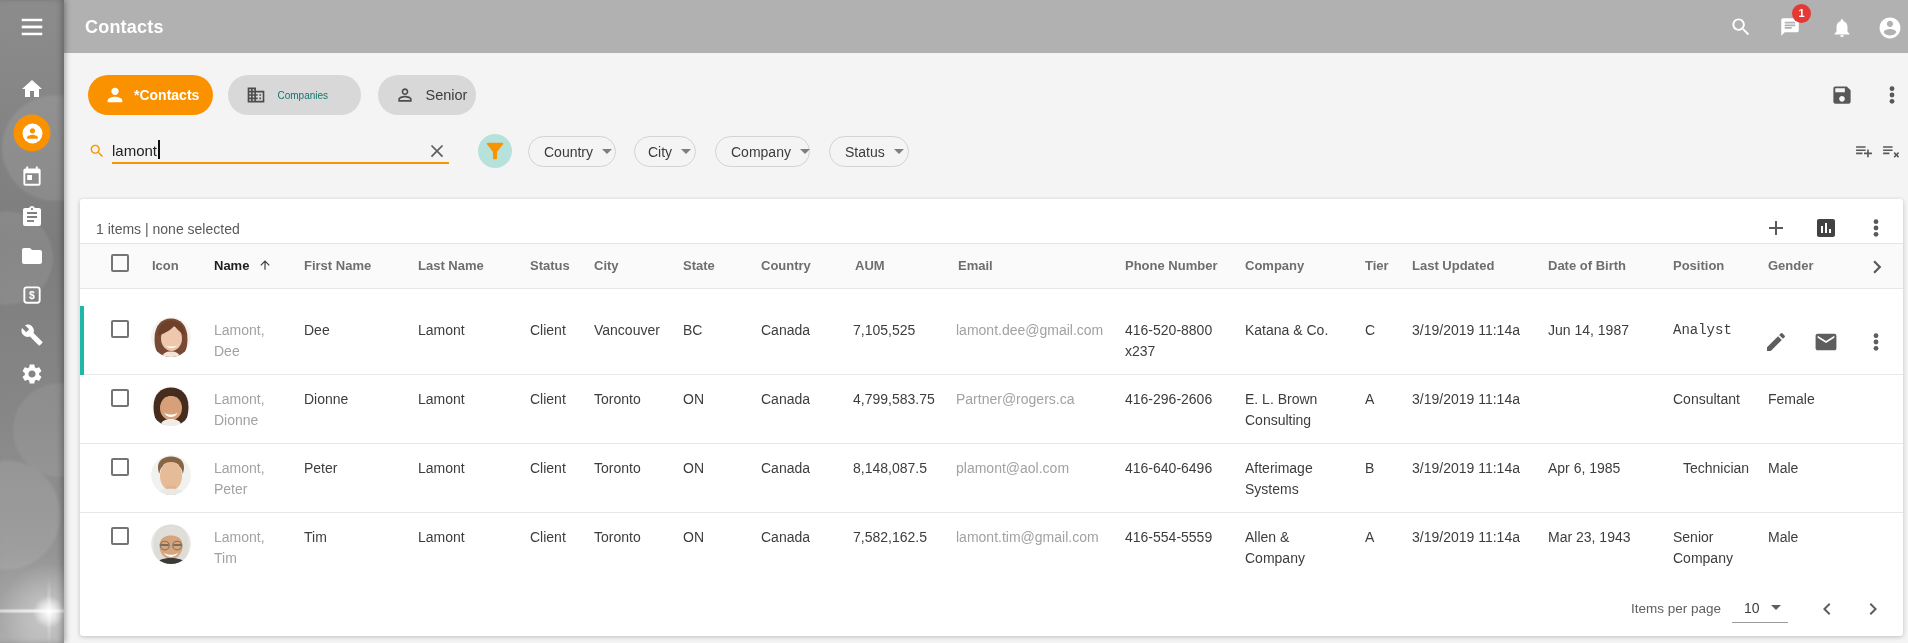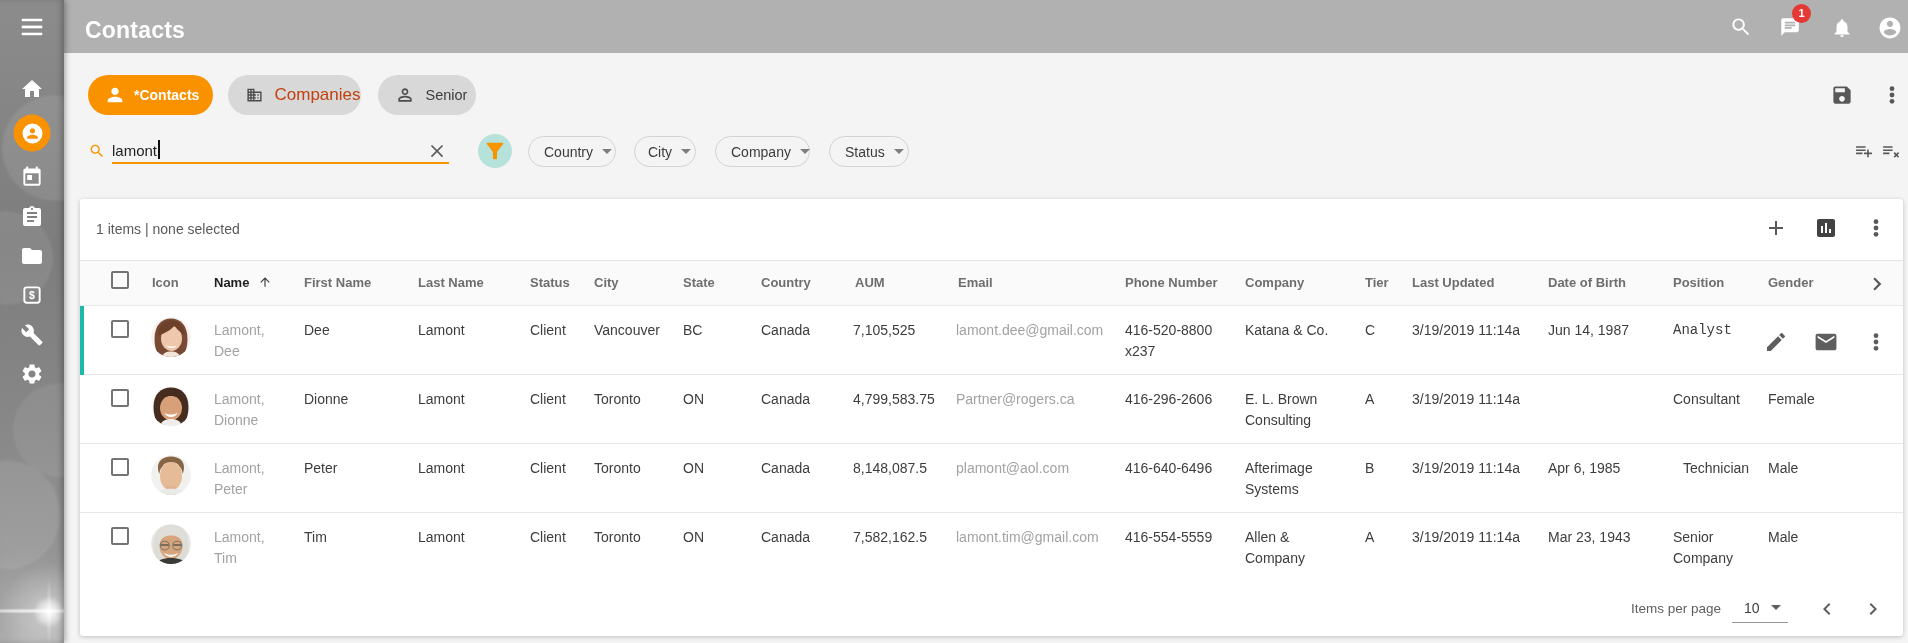--- a/index.html
+++ b/index.html
@@ -1,20 +1,20 @@
 <!DOCTYPE html>
 <html><head>
 <meta charset="utf-8">
 <style>
 * { margin:0; padding:0; box-sizing:border-box; }
 html,body { width:1908px; height:643px; overflow:hidden; }
 body { font-family:"Liberation Sans", sans-serif; background:#f4f4f4; position:relative; }
 .abs { position:absolute; }
 #topbar { position:absolute; left:64px; top:0; width:1844px; height:53px; background:#b1b1b1; }
-#topbar h1 { position:absolute; left:21px; top:16.5px; font-size:23px; color:#fff; font-weight:bold; letter-spacing:0.2px; }
+#topbar h1 { position:absolute; left:21px; top:16.5px; font-size:18px; color:#fff; font-weight:bold; letter-spacing:0.2px; }
 #sidebar { position:absolute; left:0; top:0; width:64px; height:643px; z-index:5;
   background:
    radial-gradient(circle 16px at 49px 612px, rgba(255,255,255,1), rgba(255,255,255,0.5) 55%, rgba(255,255,255,0) 100%),
    radial-gradient(ellipse 130px 3.5px at 35px 611px, rgba(255,255,255,0.85), rgba(255,255,255,0) 78%),
    radial-gradient(ellipse 4px 48px at 49px 612px, rgba(255,255,255,0.40), rgba(255,255,255,0) 75%),
    radial-gradient(circle 65px at 49px 612px, rgba(255,255,255,0.40), rgba(255,255,255,0) 75%),
    radial-gradient(circle 62px at 55px 148px, rgba(255,255,255,0.09), rgba(255,255,255,0.09) 82%, rgba(255,255,255,0) 88%),
    radial-gradient(circle 55px at 6px 258px, rgba(255,255,255,0.08), rgba(255,255,255,0.08) 82%, rgba(255,255,255,0) 88%),
    radial-gradient(circle 55px at 60px 430px, rgba(255,255,255,0.07), rgba(255,255,255,0.07) 82%, rgba(255,255,255,0) 88%),
    radial-gradient(circle 64px at 6px 515px, rgba(255,255,255,0.09), rgba(255,255,255,0.09) 82%, rgba(255,255,255,0) 88%),
@@ -96,21 +96,21 @@
 <div class="pill" style="left:88px;width:125px;background:#fa9200;">
   <svg style="margin-left:16px" width="22" height="22" viewBox="0 0 24 24" fill="#fff">
       <path d="M12 12c2.21 0 4-1.79 4-4s-1.79-4-4-4-4 1.79-4 4 1.79 4 4 4zm0 2c-2.67 0-8 1.34-8 4v2h16v-2c0-2.66-5.33-4-8-4z"></path>
     </svg>
   <span style="color:#fff;font-weight:bold;font-size:14px;margin-left:8px;">*Contacts</span>
 </div>
 <div class="pill" style="left:227.5px;width:133px;background:#d8d8d8;">
   <svg style="margin-left:18px" width="20" height="20" viewBox="0 0 24 24" fill="#4c4c4c">
       <path d="M12 7V3H2v18h20V7H12zM6 19H4v-2h2v2zm0-4H4v-2h2v2zm0-4H4V9h2v2zm0-4H4V5h2v2zm4 12H8v-2h2v2zm0-4H8v-2h2v2zm0-4H8V9h2v2zm0-4H8V5h2v2zm10 12h-8v-2h2v-2h-2v-2h2v-2h-2V9h8v10zm-2-8h-2v2h2v-2zm0 4h-2v2h2v-2z"></path>
     </svg>
-  <span style="color:#c2410c;font-size:17px;margin-left:12px;">Companies</span>
+  <span style="color:#0f766e;font-size:10px;margin-left:12px;">Companies</span>
 </div>
 <div class="pill" style="left:377.5px;width:98px;background:#d8d8d8;">
   <svg style="margin-left:17px" width="20" height="20" viewBox="0 0 24 24" fill="#4c4c4c">
       <path d="M12 5.9a2.1 2.1 0 1 1 0 4.2 2.1 2.1 0 0 1 0-4.2m0 9c2.97 0 6.1 1.46 6.1 2.1v1.1H5.9V17c0-.64 3.13-2.1 6.1-2.1M12 4C9.79 4 8 5.79 8 8s1.79 4 4 4 4-1.79 4-4-1.79-4-4-4zm0 9c-2.67 0-8 1.34-8 4v3h16v-3c0-2.66-5.33-4-8-4z"></path>
     </svg>
   <span style="color:#3d3d3d;font-size:14.5px;margin-left:11px;">Senior</span>
 </div>
 <svg class="icbtn" style="left:1842px;top:94.5px" width="23" height="23" viewBox="0 0 24 24" fill="#585858">
     <path d="M17 3H5c-1.11 0-2 .9-2 2v14c0 1.1.89 2 2 2h14c1.1 0 2-.9 2-2V7l-4-4zm-5 16c-1.66 0-3-1.34-3-3s1.34-3 3-3 3 1.34 3 3-1.34 3-3 3zm3-10H5V5h10v4z"></path>
   </svg>
@@ -151,21 +151,21 @@
     </svg>
   <svg class="icbtn" style="left:1746px;top:29px" width="24" height="24" viewBox="0 0 24 24" fill="#424242">
       <path d="M19 3H5c-1.1 0-2 .9-2 2v14c0 1.1.9 2 2 2h14c1.1 0 2-.9 2-2V5c0-1.1-.9-2-2-2zM9 17H7v-7h2v7zm4 0h-2V7h2v10zm4 0h-2v-4h2v4z"></path>
     </svg>
   <svg class="icbtn" style="left:1796px;top:29px" width="24" height="24" viewBox="0 0 24 24" fill="#5a5a5a">
       <circle cx="12" cy="5.7" r="2.4"></circle>
       <circle cx="12" cy="12" r="2.4"></circle>
       <circle cx="12" cy="18.3" r="2.4"></circle>
     </svg>
 
-  <div class="abs" style="left:0;top:61px;width:1823px;height:46px;background:#fafafa;border-top:1px solid #e4e4e4;border-bottom:1px solid #e8e8e8;">
+  <div class="abs" style="left:0;top:44px;width:1823px;height:46px;background:#fafafa;border-top:1px solid #e4e4e4;border-bottom:1px solid #e8e8e8;">
     <div class="cb" style="top:10px;"></div>
     <div class="hdr" style="left:72px;">Icon</div>
     <div class="hdr" style="left:134px;color:#1e1e1e;">Name</div>
     <svg class="abs" style="left:178px;top:14px" width="14" height="14" viewBox="0 0 24 24" fill="#3c3c3c">
         <path d="M4 12l1.41 1.41L11 7.83V20h2V7.83l5.58 5.59L20 12l-8-8-8 8z"></path>
       </svg>
     <div class="hdr" style="left:224px;">First Name</div>
     <div class="hdr" style="left:338px;">Last Name</div>
     <div class="hdr" style="left:450px;">Status</div>
     <div class="hdr" style="left:514px;">City</div>

